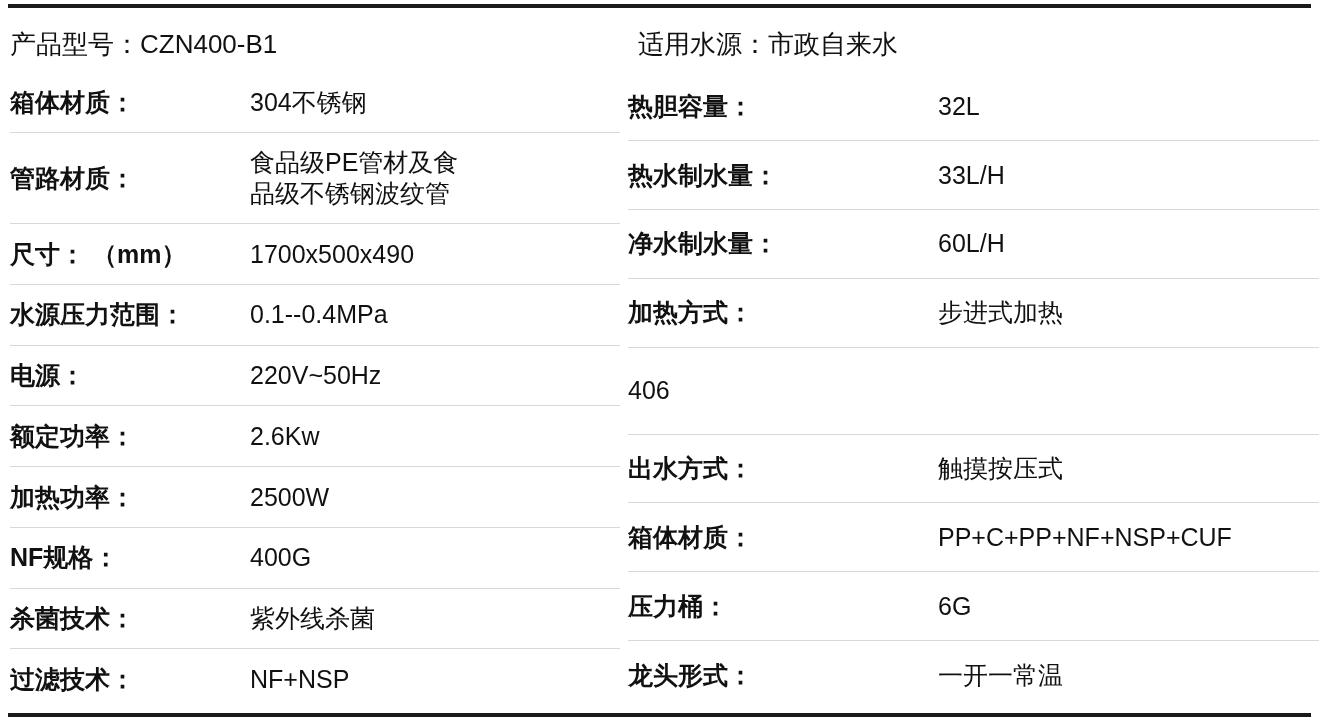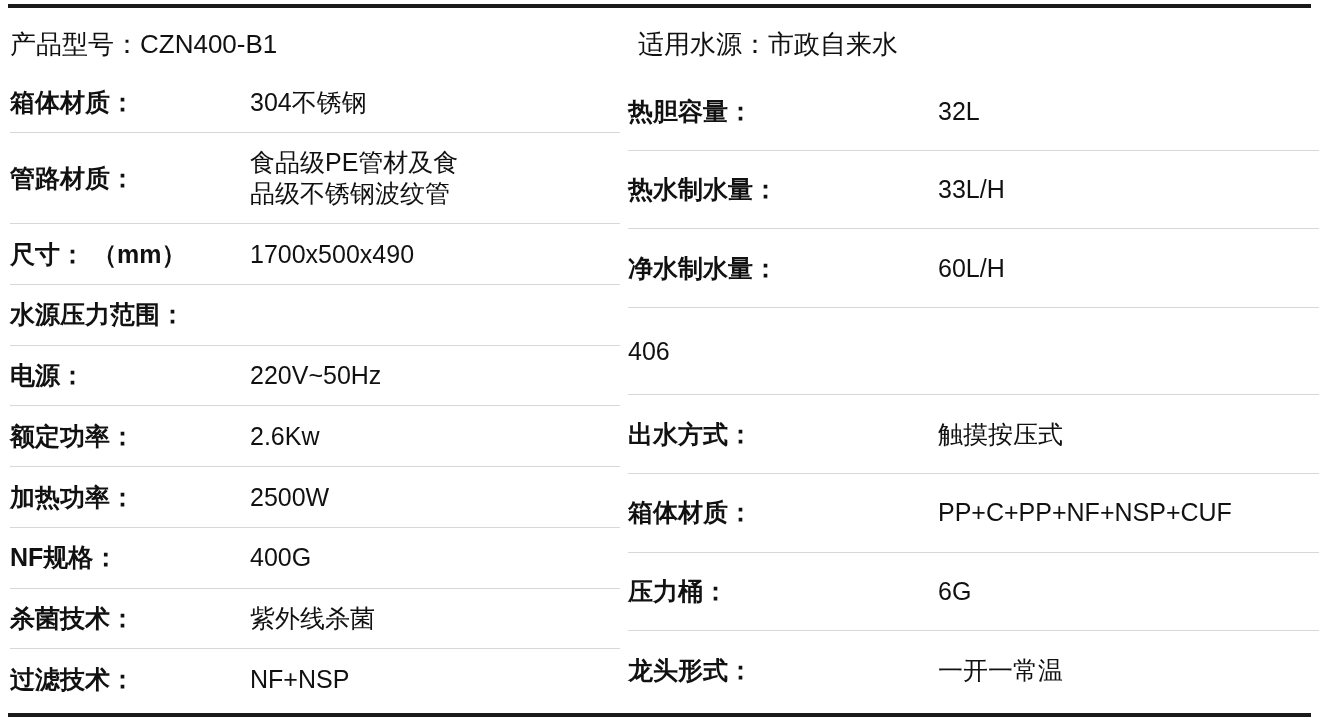--- a/index.html
+++ b/index.html
@@ -135,20 +135,21 @@
         <div class="label">管路材质：</div>
         <div class="value">食品级PE管材及食
 品级不锈钢波纹管</div>
       </div>
       <div class="row">
         <div class="label">尺寸： （mm）</div>
         <div class="value">1700x500x490</div>
       </div>
       <div class="row">
         <div class="label">水源压力范围：</div>
+        <div class="value">0.1--0.4MPa</div>
       </div>
       <div class="row">
         <div class="label">电源：</div>
         <div class="value">220V~50Hz</div>
       </div>
       <div class="row">
         <div class="label">额定功率：</div>
         <div class="value">2.6Kw</div>
       </div>
       <div class="row">
@@ -175,20 +176,24 @@
         <div class="value">32L</div>
       </div>
       <div class="row">
         <div class="label">热水制水量：</div>
         <div class="value">33L/H</div>
       </div>
       <div class="row">
         <div class="label">净水制水量：</div>
         <div class="value">60L/H</div>
       </div>
+      <div class="row">
+        <div class="label">加热方式：</div>
+        <div class="value">步进式加热</div>
+      </div>
       <div class="row tall">
         <div class="value">406</div>
       </div>
       <div class="row">
         <div class="label">出水方式：</div>
         <div class="value">触摸按压式</div>
       </div>
       <div class="row">
         <div class="label">箱体材质：</div>
         <div class="value">PP+C+PP+NF+NSP+CUF</div>

